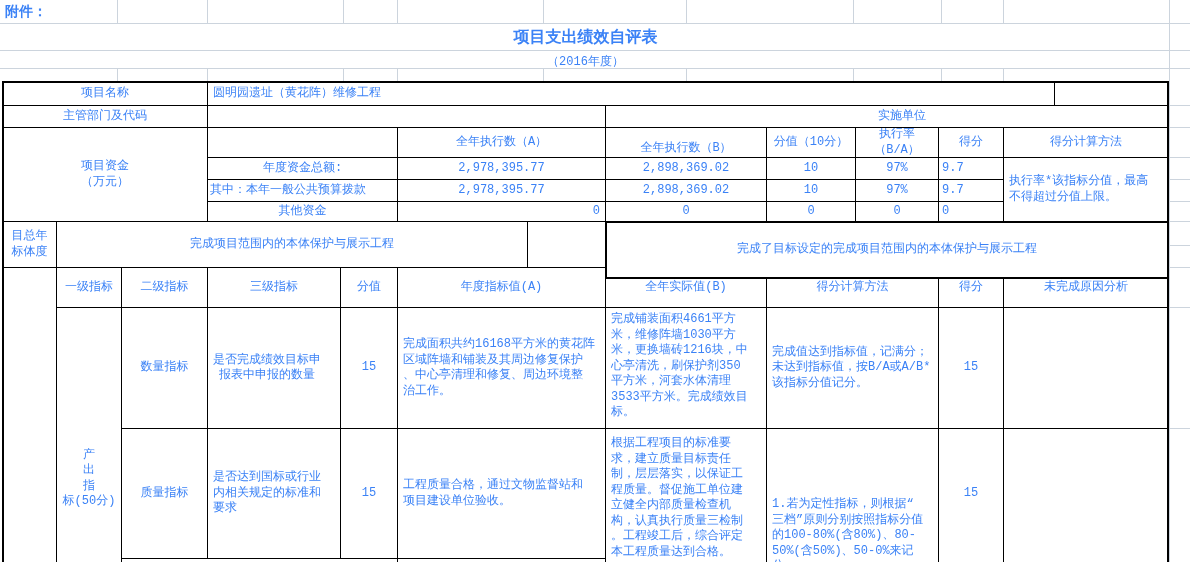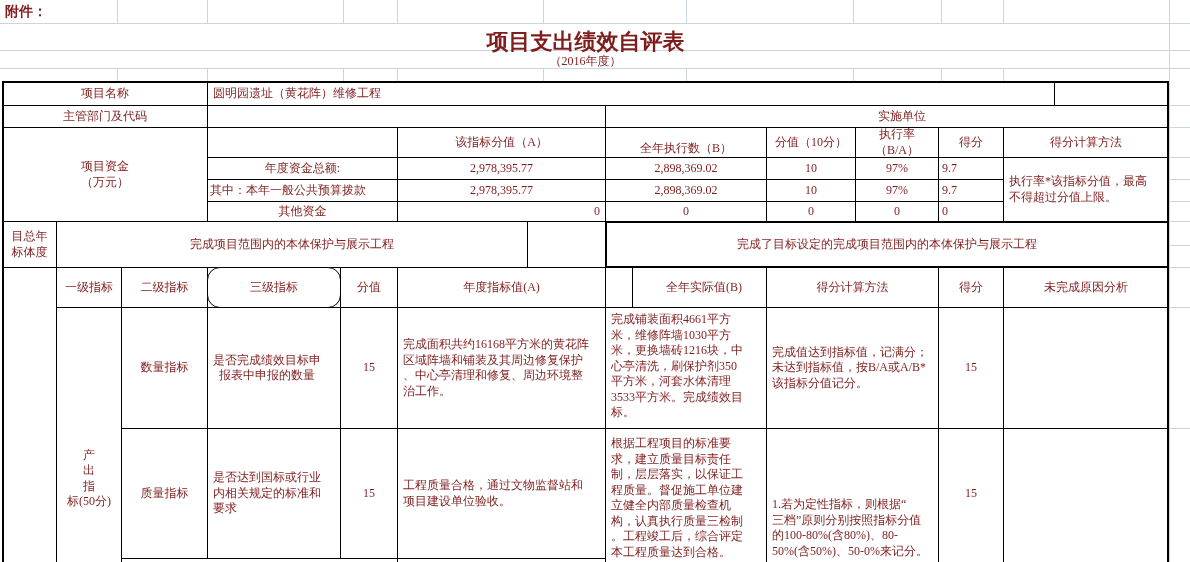--- a/index.html
+++ b/index.html
@@ -1,32 +1,32 @@
 <!DOCTYPE html>
 <html><head>
 <meta charset="utf-8">
 <style>
   html,body{margin:0;padding:0;background:#fff;}
   #screen{
     position:relative;width:1190px;height:562px;overflow:hidden;background:#fff;
-    font-family:Liberation Serif, serif;color:#7f1d1d;
+    font-family:Liberation Mono, monospace;color:#3b82f6;
   }
   .grid{position:absolute;background:#ccd4dd;}
   .cell{
     position:absolute;box-sizing:border-box;background:#fff;border:1px solid #000;
     font-size:12px;line-height:15.5px;display:flex;align-items:center;justify-content:center;
     text-align:center;white-space:pre-line;overflow:hidden;padding:1px 2px;
   }
   .tl{justify-content:flex-start;text-align:left;padding-left:5px;}
   .tr{justify-content:flex-end;text-align:right;padding-right:5px;}
   .top{align-items:flex-start;}
   .thick{border:2px solid #000;z-index:3;}
   .freetext{position:absolute;background:transparent;border:none;}
   .outer{position:absolute;box-sizing:border-box;border:2px solid #000;border-bottom:none;background:transparent;pointer-events:none;z-index:4;}
-  .title{font-weight:bold;font-size:22px;}
+  .title{font-weight:bold;font-size:16px;}
   .attach{font-weight:bold;font-size:14px;}
   .sub{font-size:12px;}
 </style>
 </head>
 <body>
 
 <div id="screen">
 
   <div id="gridlayer">
       <div class="grid" style="left: 0px; top: 23px; width: 1190px; height: 1px; background: rgb(204, 212, 221);"></div>
@@ -68,21 +68,21 @@
   <div class="freetext sub" style="left:2px;top:53px;width:1167px;text-align:center;">（2016年度）</div>
 
   <div class="cell" style="left:2px;top:82px;width:206px;height:24px;">项目名称</div>
   <div class="cell tl" style="left:207px;top:82px;width:848px;height:24px;">圆明园遗址（黄花阵）维修工程</div>
   <div class="cell" style="left:2px;top:105px;width:206px;height:23px;">主管部门及代码</div>
   <div class="cell" style="left:605px;top:105px;width:564px;height:23px;padding-left:32px;">实施单位</div>
 
   <div class="cell" style="left:2px;top:127px;width:206px;height:95px;">项目资金
 （万元）</div>
   <div class="cell" style="left:207px;top:127px;width:191px;height:31px;"></div>
-  <div class="cell" style="left:397px;top:127px;width:209px;height:31px;">该指标分值（A）</div>
+  <div class="cell" style="left:397px;top:127px;width:209px;height:31px;">全年执行数（A）</div>
   <div class="cell" style="left:605px;top:127px;width:162px;height:43px;">全年执行数（B）</div>
   <div class="cell" style="left:766px;top:127px;width:90px;height:31px;">分值（10分）</div>
   <div class="cell" style="left:855px;top:127px;width:84px;height:31px;">执行率（B/A）</div>
   <div class="cell" style="left:938px;top:127px;width:66px;height:31px;">得分</div>
   <div class="cell" style="left:1003px;top:127px;width:166px;height:31px;">得分计算方法</div>
 
   <div class="cell" style="left:207px;top:157px;width:191px;height:23px;">年度资金总额:</div>
   <div class="cell" style="left:397px;top:157px;width:209px;height:23px;">2,978,395.77</div>
   <div class="cell" style="left:605px;top:157px;width:162px;height:23px;">2,898,369.02</div>
   <div class="cell" style="left:766px;top:157px;width:90px;height:23px;">10</div>
@@ -101,29 +101,29 @@
   <div class="cell" style="left:207px;top:201px;width:191px;height:21px;">其他资金</div>
   <div class="cell tr" style="left:397px;top:201px;width:209px;height:21px;">0</div>
   <div class="cell" style="left:605px;top:201px;width:162px;height:21px;">0</div>
   <div class="cell" style="left:766px;top:201px;width:90px;height:21px;">0</div>
   <div class="cell" style="left:855px;top:201px;width:84px;height:21px;">0</div>
   <div class="cell tl" style="left:938px;top:201px;width:66px;height:21px;padding-left:3px;">0</div>
 
   <div class="cell" style="left:2px;top:221px;width:55px;height:47px;">目总年
 标体度</div>
   <div class="cell" style="left:56px;top:221px;width:472px;height:47px;">完成项目范围内的本体保护与展示工程</div>
-  <div class="cell thick" style="left:605px;top:221px;width:564px;height:47px;">完成了目标设定的完成项目范围内的本体保护与展示工程</div>
+  <div class="cell thick" style="left:605px;top:221px;width:564px;height:58px;">完成了目标设定的完成项目范围内的本体保护与展示工程</div>
 
   <div class="cell" style="left:2px;top:267px;width:55px;height:383px;"></div>
   <div class="cell" style="left:56px;top:267px;width:66px;height:41px;">一级指标</div>
   <div class="cell" style="left:121px;top:267px;width:87px;height:41px;">二级指标</div>
-  <div class="cell" style="left:207px;top:267px;width:134px;height:41px;border-radius:13px;">三级指标</div>
+  <div class="cell" style="left:207px;top:267px;width:134px;height:41px;">三级指标</div>
   <div class="cell" style="left:340px;top:267px;width:58px;height:41px;">分值</div>
   <div class="cell" style="left:397px;top:267px;width:209px;height:41px;">年度指标值(A)</div>
-  <div class="cell" style="left:632px;top:267px;width:144px;height:41px;">全年实际值(B)</div>
+  <div class="cell" style="left:605px;top:267px;width:162px;height:41px;">全年实际值(B)</div>
   <div class="cell" style="left:766px;top:267px;width:173px;height:41px;">得分计算方法</div>
   <div class="cell" style="left:938px;top:267px;width:66px;height:41px;">得分</div>
   <div class="cell" style="left:1003px;top:267px;width:166px;height:41px;">未完成原因分析</div>
 
   <div class="cell" style="left:56px;top:307px;width:66px;height:343px;">产
 出
 指
 标(50分)</div>
 
   <div class="cell" style="left:121px;top:307px;width:87px;height:122px;">数量指标</div>

